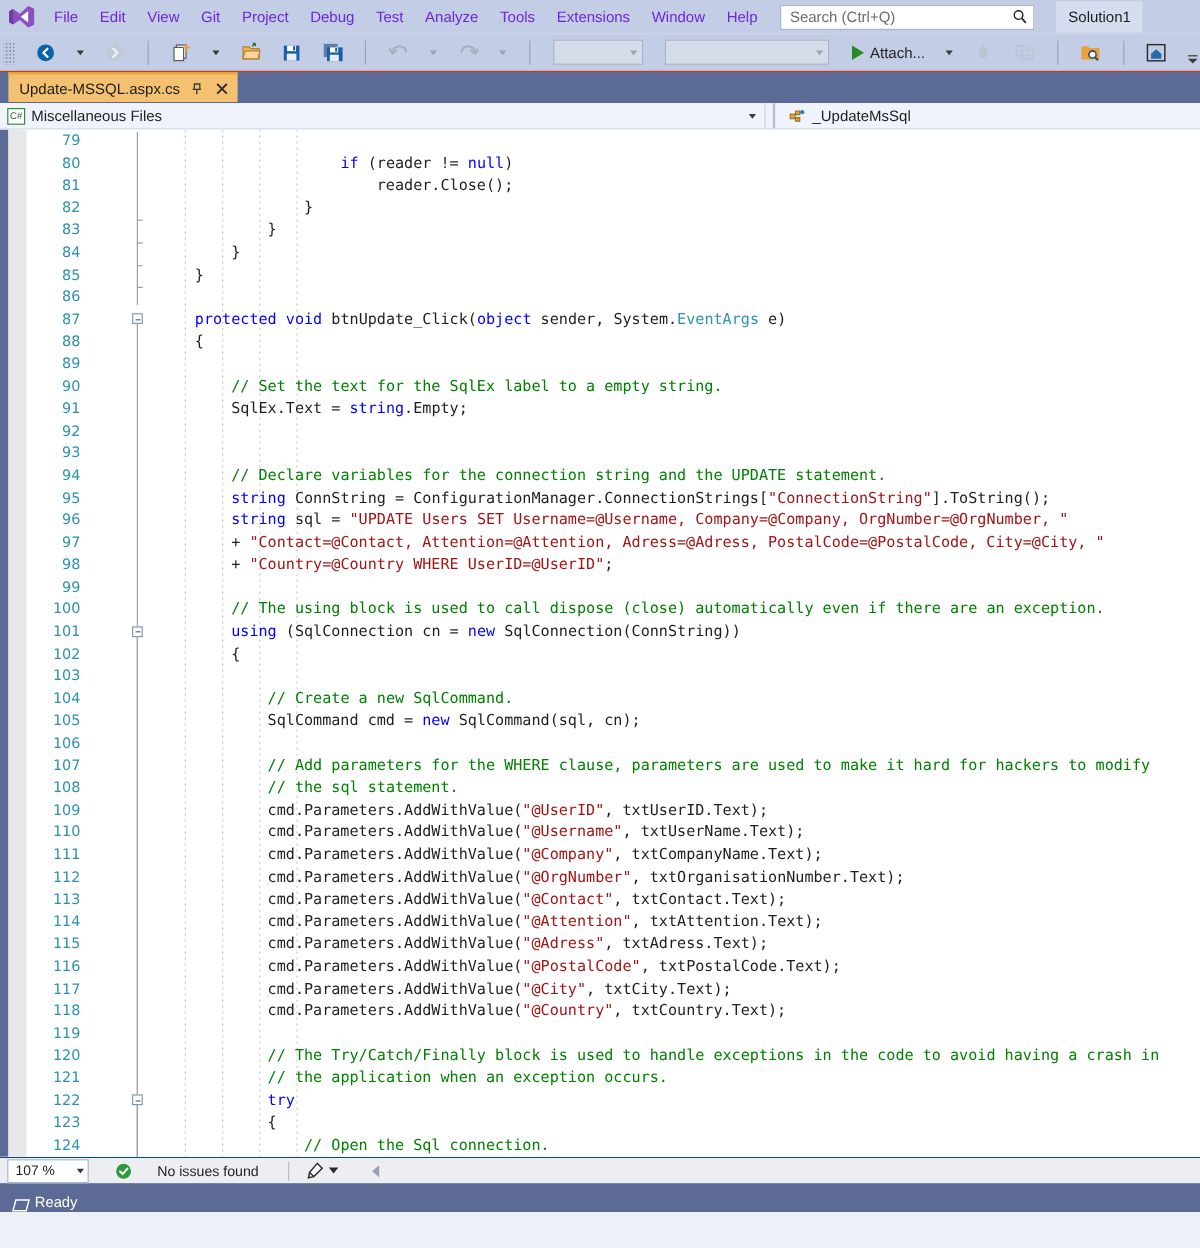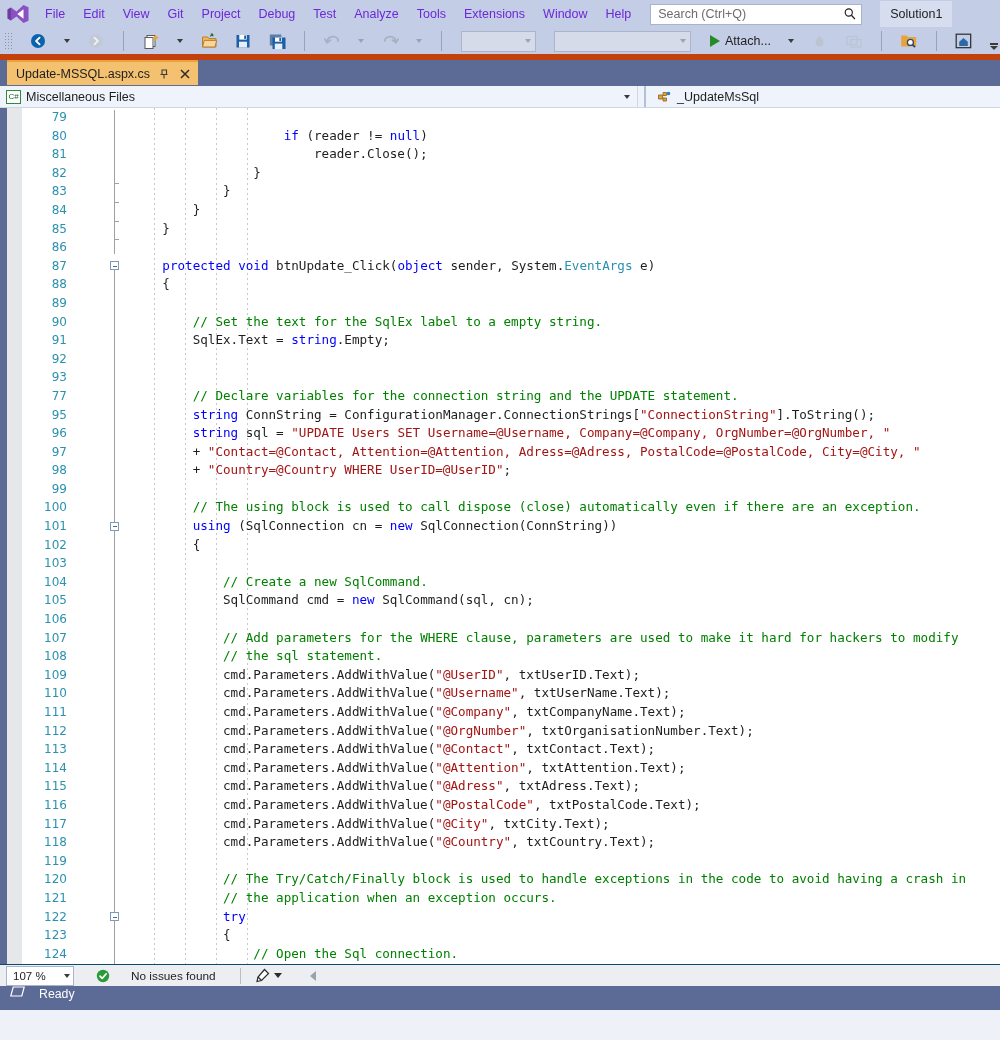--- a/index.html
+++ b/index.html
@@ -53,21 +53,21 @@
     background: #d5ddef;
     padding: 5px 10px;
     line-height: 16px;
   }
 
   
   .toolbar {
     height: 32px;
     background: #c3cde5;
     display: flex; align-items: center;
-    border-bottom: 6px solid #c2410c;
+    border-bottom: 1px solid #c2410c;
     padding-left: 3px;
     gap: 12px;
   }
   .grip {
     width: 9px; height: 20px;
     background-image: radial-gradient(#7b87a5 0.8px, transparent 0.9px);
     background-size: 3px 3px;
     background-position: 1px 1px;
     opacity: .85;
     flex: 0 0 auto;
@@ -291,22 +291,22 @@
     border-top: 5px solid transparent;
     border-bottom: 5px solid transparent;
     border-right: 6px solid #9aa0ad;
     flex: 0 0 auto;
   }
 
   
   .statusbar {
     height: 24px;
     background: #5c6a96;
-    display: flex; align-items: flex-start;
-    padding-left: 10px; gap: 14px;
+    display: flex; align-items: flex-end;
+    padding-left: 10px; gap: 4px;
   }
   .statusbar .ready { font-size: 12.3px; color: #ffffff; line-height: 16px; }
   .sb-icon { width: 15px; height: 11px; flex: 0 0 auto; }
 </style>
 </head>
 <body>
 
 <div class="menubar">
   <div class="vs-logo">
     <svg width="22" height="20" viewBox="0 0 22 20">
@@ -598,21 +598,21 @@
         <div class="line"><span class="lnum">84</span><span class="code-text">        }</span></div>
         <div class="line"><span class="lnum">85</span><span class="code-text">    }</span></div>
         <div class="line"><span class="lnum">86</span><span class="code-text"></span></div>
         <div class="line"><span class="lnum">87</span><span class="fold"></span><span class="code-text">    <span class="kw">protected</span> <span class="kw">void</span> btnUpdate_Click(<span class="kw">object</span> sender, System.<span class="typ">EventArgs</span> e)</span></div>
         <div class="line"><span class="lnum">88</span><span class="code-text">    {</span></div>
         <div class="line"><span class="lnum">89</span><span class="code-text"></span></div>
         <div class="line"><span class="lnum">90</span><span class="code-text">        <span class="cm">// Set the text for the SqlEx label to a empty string.</span></span></div>
         <div class="line"><span class="lnum">91</span><span class="code-text">        SqlEx.Text = <span class="kw">string</span>.Empty;</span></div>
         <div class="line"><span class="lnum">92</span><span class="code-text"></span></div>
         <div class="line"><span class="lnum">93</span></div>
-        <div class="line"><span class="lnum">77</span><span class="code-text">        <span class="cm">// Declare variables for the connection string and the UPDATE statement.</span></span></div>
+        <div class="line"><span class="lnum">94</span><span class="code-text">        <span class="cm">// Declare variables for the connection string and the UPDATE statement.</span></span></div>
         <div class="line"><span class="lnum">95</span><span class="code-text">        <span class="kw">string</span> ConnString = ConfigurationManager.ConnectionStrings[<span class="str">"ConnectionString"</span>].ToString();</span></div>
         <div class="line"><span class="lnum">96</span><span class="code-text">        <span class="kw">string</span> sql = <span class="str">"UPDATE Users SET Username=@Username, Company=@Company, OrgNumber=@OrgNumber, "</span></span></div>
         <div class="line"><span class="lnum">97</span><span class="code-text">        + <span class="str">"Contact=@Contact, Attention=@Attention, Adress=@Adress, PostalCode=@PostalCode, City=@City, "</span></span></div>
         <div class="line"><span class="lnum">98</span><span class="code-text">        + <span class="str">"Country=@Country WHERE UserID=@UserID"</span>;</span></div>
         <div class="line"><span class="lnum">99</span><span class="code-text"></span></div>
         <div class="line"><span class="lnum">100</span><span class="code-text">        <span class="cm">// The using block is used to call dispose (close) automatically even if there are an exception.</span></span></div>
         <div class="line"><span class="lnum">101</span><span class="fold"></span><span class="code-text">        <span class="kw">using</span> (SqlConnection cn = <span class="kw">new</span> SqlConnection(ConnString))</span></div>
         <div class="line"><span class="lnum">102</span><span class="code-text">        {</span></div>
         <div class="line"><span class="lnum">103</span><span class="code-text"></span></div>
         <div class="line"><span class="lnum">104</span><span class="code-text">            <span class="cm">// Create a new SqlCommand.</span></span></div>

